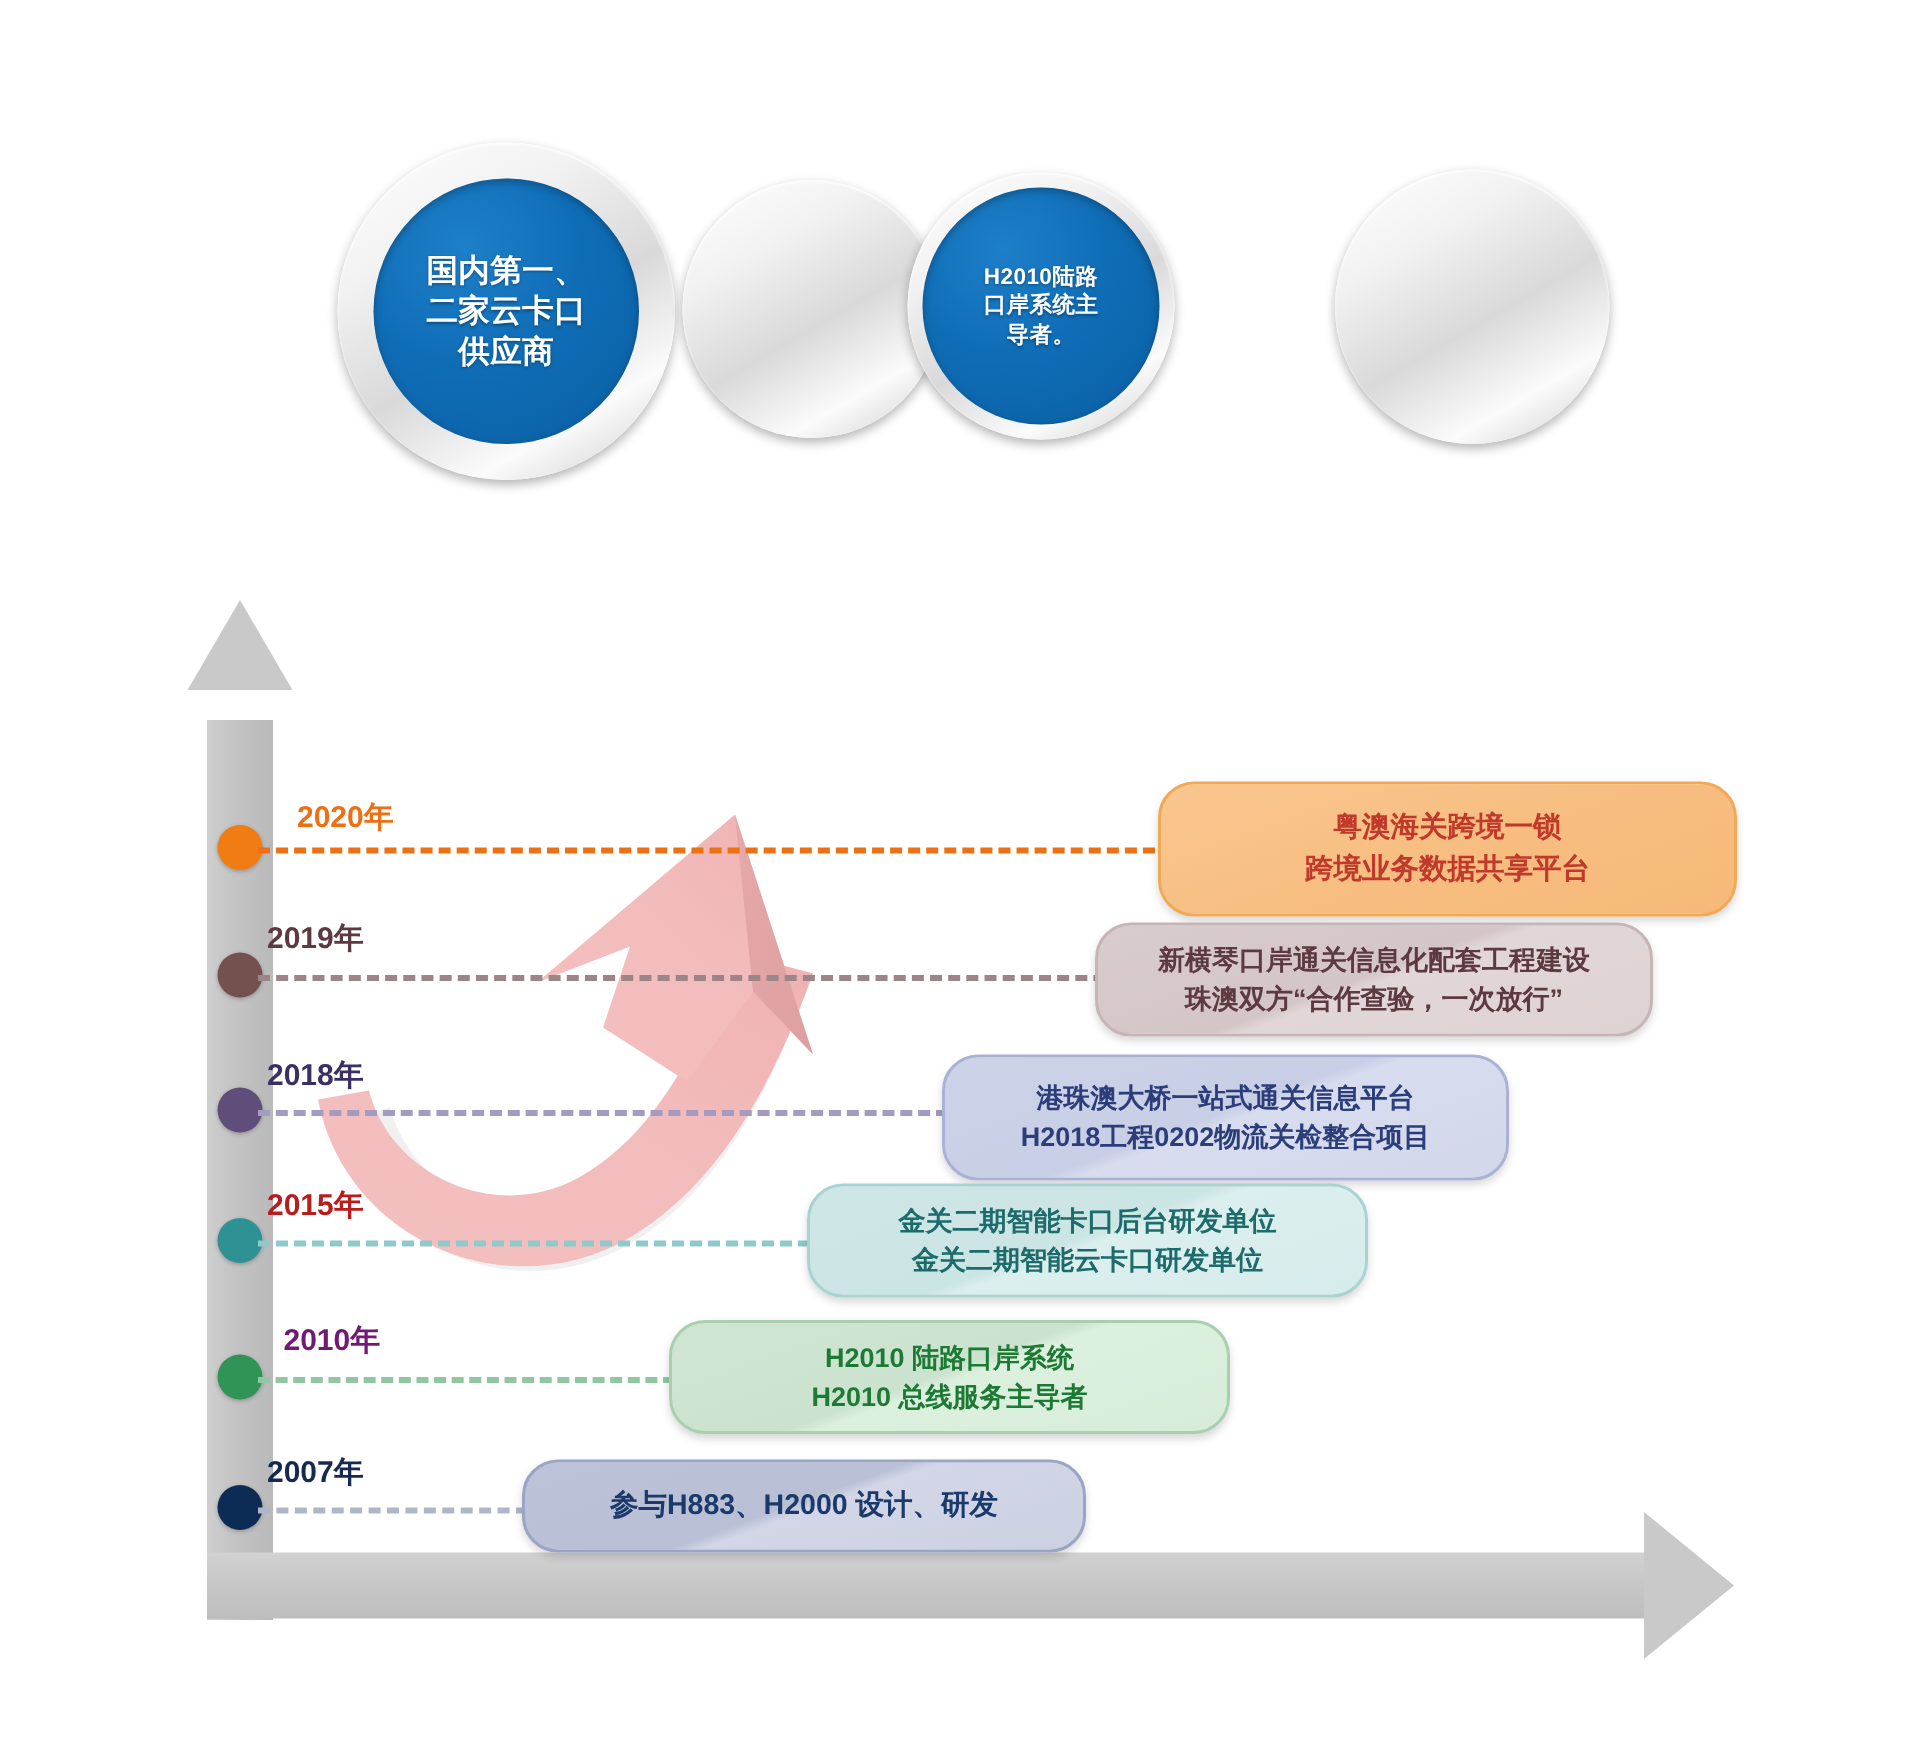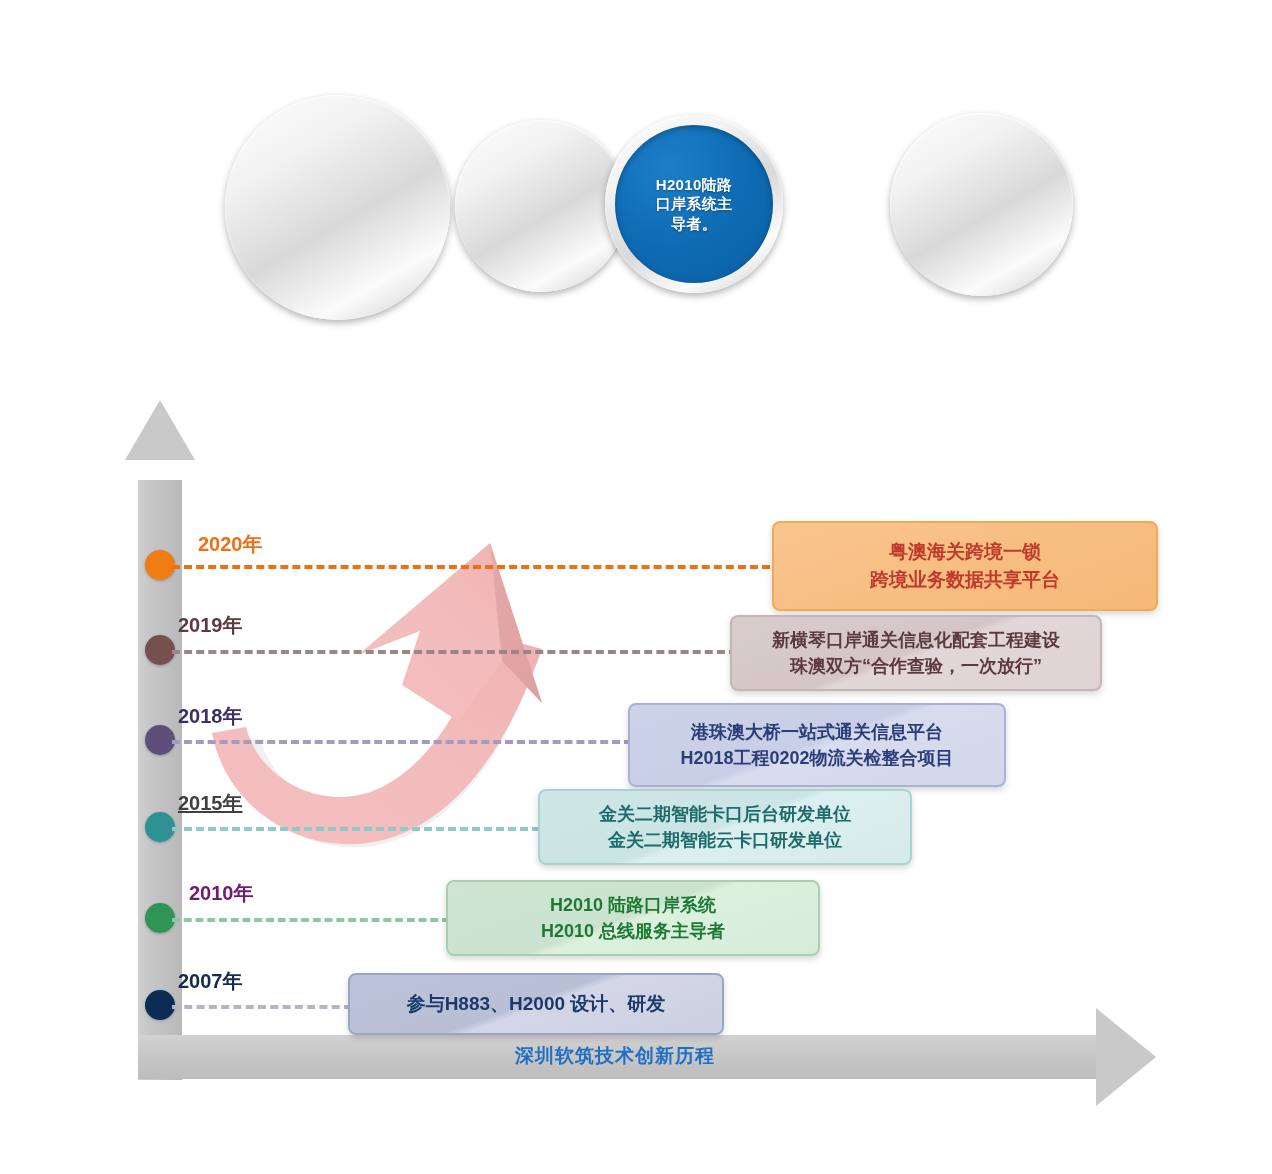--- a/index.html
+++ b/index.html
@@ -59,21 +59,21 @@
   .swoosh{position:absolute;left:190px;top:80px;width:430px;height:350px;pointer-events:none;}
 
   
   .trow{position:absolute;left:0;height:0;width:1272px;}
   .dot{position:absolute;width:30px;height:30px;border-radius:50%;
        box-shadow:0 1px 3px rgba(0,0,0,.25);}
   .dash{position:absolute;height:0;border-top-width:4px;border-top-style:dashed;}
   .ylab{position:absolute;font-size:20px;font-weight:bold;white-space:nowrap;}
 
   
-  .cbox{position:absolute;border-radius:8px;box-sizing:border-box;
+  .cbox{position:absolute;border-radius:24px;box-sizing:border-box;
         display:flex;align-items:center;justify-content:center;text-align:center;
         box-shadow:0 3px 6px rgba(0,0,0,.16);}
   .cbox .ctxt{font-weight:bold;line-height:1.45;padding:6px 14px;}
 
   .b2020{background:linear-gradient(160deg,#f9c68f 0%,#f7bd80 55%,#f6b978 100%);
          border:2px solid #f0a955;color:#c0392b;}
   .b2019{background:linear-gradient(160deg,#d9cccd 0%,#d4c6c7 48%,#e2d7d8 52%,#ded2d3 100%);
          border:2px solid #c6b5b6;color:#5c3a3f;}
   .b2018{background:linear-gradient(160deg,#cdd3e8 0%,#c8cee5 48%,#d7dcee 52%,#d2d8ea 100%);
          border:2px solid #a9b2d4;color:#2c3e7a;}
@@ -86,20 +86,25 @@
 </style>
 </head>
 <body>
 
 <div id="stage">
 
   <div class="circle-row">
 
     <div class="bubble blue" style="left:225px;top:95px;width:225px;height:225px;">
       <div class="ring"></div>
+      <div class="core" style="left:24px;top:24px;width:177px;height:177px;">
+        <div class="txt" style="font-size:21px;white-space:pre-line;">国内第一、
+二家云卡口
+供应商</div>
+      </div>
     </div>
 
     <div class="bubble white" style="left:455px;top:120px;width:172px;height:172px;">
       <div class="ring"></div>
     </div>
 
     <div class="bubble blue" style="left:605px;top:115px;width:178px;height:178px;">
       <div class="ring"></div>
       <div class="core" style="left:10px;top:10px;width:158px;height:158px;">
         <div class="txt" style="font-size:15px;white-space:pre-line;">H2010陆路
@@ -113,21 +118,20 @@
       <div class="ring"></div>
     </div>
   </div>
 
   <div class="timeline">
 
     <div class="v-axis"></div>
     <div class="v-head"></div>
     <div class="h-axis"></div>
     <div class="h-head"></div>
-    <div class="axis-caption">深圳软筑技术创新历程</div>
 
     <svg class="swoosh" viewBox="0 0 430 350" xmlns="http://www.w3.org/2000/svg">
       <defs>
         <linearGradient id="pg" x1="0" y1="1" x2="1" y2="0">
           <stop offset="0%" stop-color="#f4bfbf"></stop>
           <stop offset="55%" stop-color="#f3bcbc"></stop>
           <stop offset="100%" stop-color="#efb1b1"></stop>
         </linearGradient>
         <linearGradient id="pgd" x1="0" y1="0" x2="1" y2="1">
           <stop offset="0%" stop-color="#e4a6a6"></stop>
@@ -171,21 +175,21 @@
       <div class="ylab" style="left:178px;top:248px;color:#3b2f63;">2018年</div>
       <div class="dash" style="left:172px;top:285px;width:460px;border-color:#a39cc0;"></div>
       <div class="cbox b2018" style="left:628px;top:248px;width:378px;height:84px;">
         <div class="ctxt" style="font-size:18px;white-space:pre-line;">港珠澳大桥一站式通关信息平台
 H2018工程0202物流关检整合项目</div>
       </div>
     </div>
 
     <div class="trow" style="top:0;">
       <div class="dot" style="left:145px;top:357px;background:#2e9295;"></div>
-      <div class="ylab" style="left:178px;top:335px;color:#404040;text-decoration:underline;">2015年</div>
+      <div class="ylab" style="left:178px;top:335px;color:#b91c1c;">2015年</div>
       <div class="dash" style="left:172px;top:372px;width:368px;border-color:#8fc9ca;"></div>
       <div class="cbox b2015" style="left:538px;top:334px;width:374px;height:76px;">
         <div class="ctxt" style="font-size:18px;white-space:pre-line;">金关二期智能卡口后台研发单位
 金关二期智能云卡口研发单位</div>
       </div>
     </div>
 
     <div class="trow" style="top:0;">
       <div class="dot" style="left:145px;top:448px;background:#2f9455;"></div>
       <div class="ylab" style="left:189px;top:425px;color:#701a75;">2010年</div>

